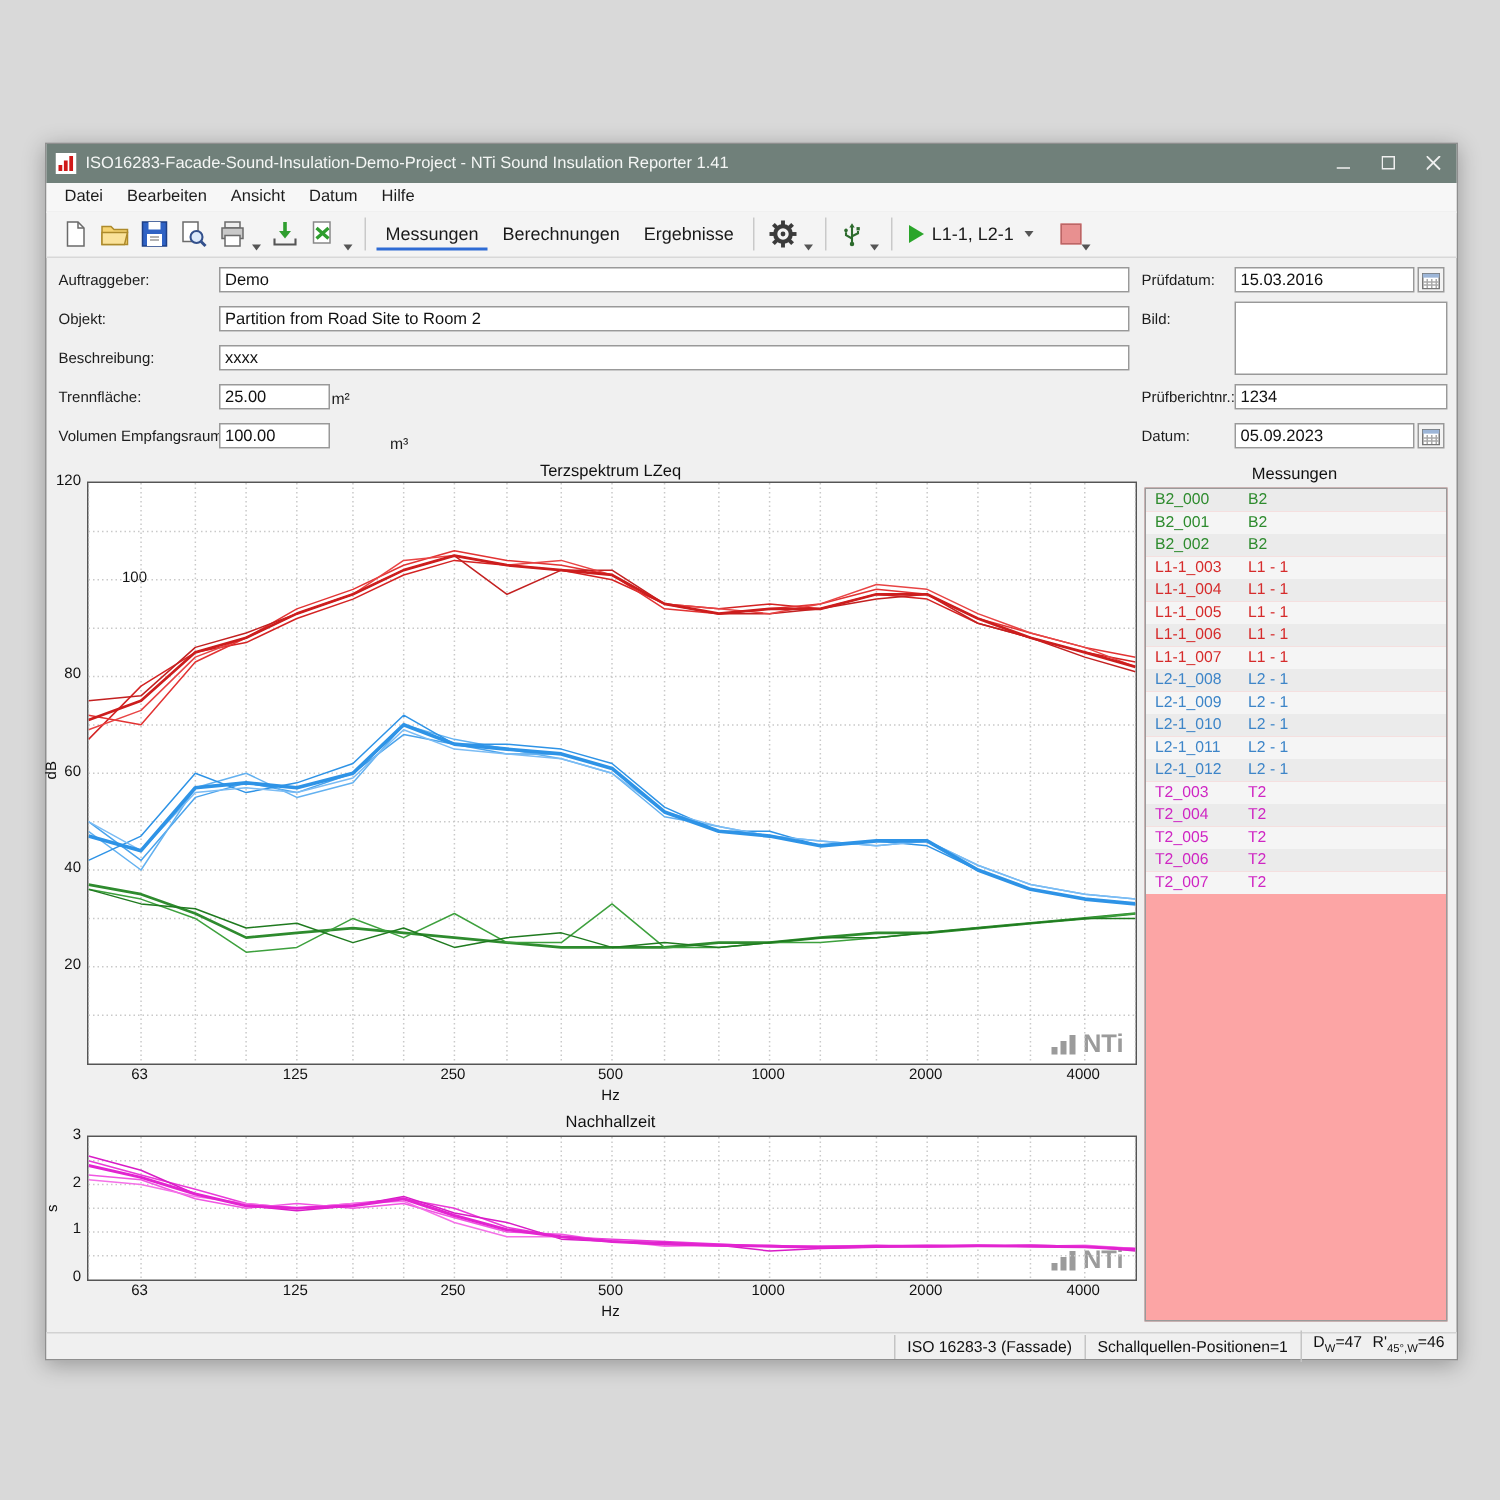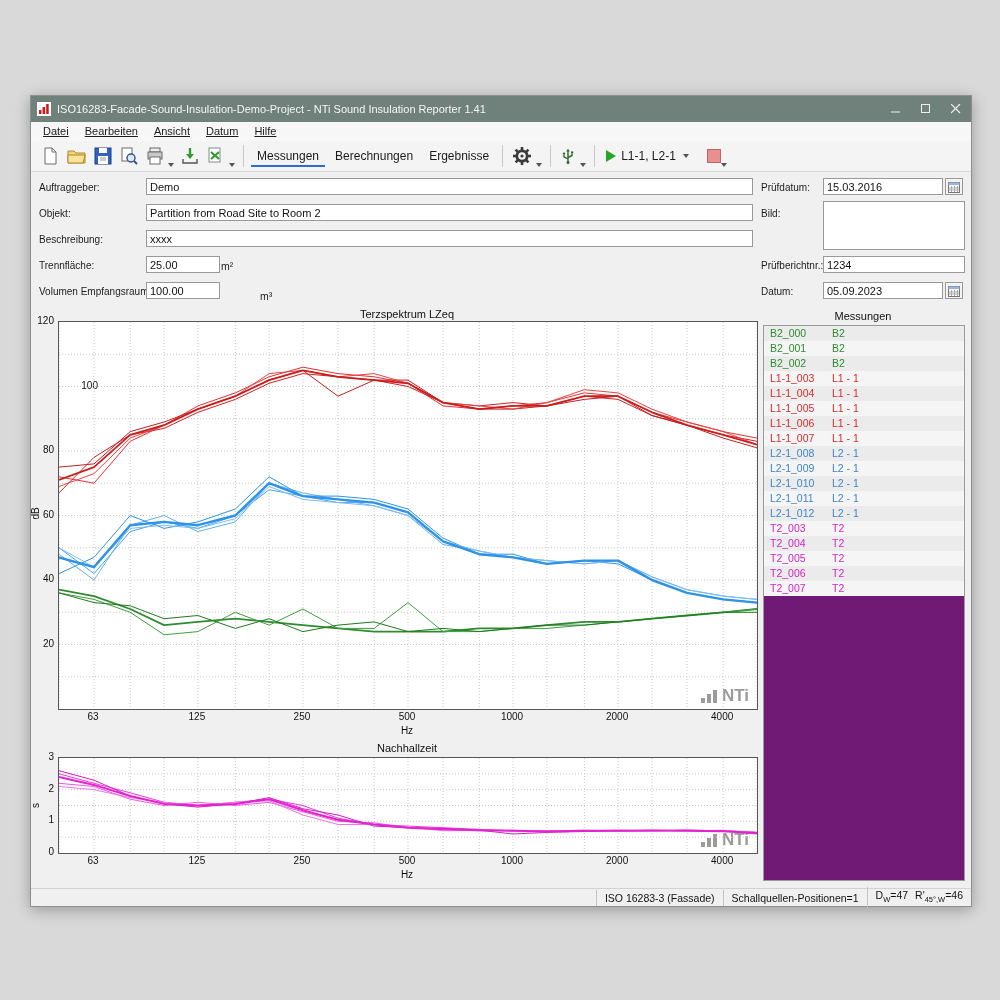--- a/index.html
+++ b/index.html
@@ -7,21 +7,21 @@
   .canvas{position:relative;width:1000px;height:1000px;background:#d9d9d9;overflow:hidden;}
   .window{position:absolute;left:30px;top:95px;width:940px;height:810px;background:#f0f0f0;border:1px solid #8f8f8f;box-shadow:0 3px 14px rgba(0,0,0,.3);}
   
   .titlebar{position:absolute;left:0;top:0;right:0;height:26px;background:#70807a;display:flex;align-items:center;padding-left:6px;box-sizing:border-box;}
   .appicon{width:14px;height:14px;margin-right:6px;display:inline-flex;}
   .wtitle{font-size:11px;color:#f4f6f5;white-space:nowrap;overflow:hidden;}
   .wcontrols{margin-left:auto;display:flex;height:26px;}
   .wbtn{width:30px;height:26px;display:flex;align-items:center;justify-content:center;cursor:default;}
   
   .menubar{position:absolute;left:0;top:26px;right:0;height:19px;background:#f7f7f7;border-bottom:1px solid #e4e4e4;display:flex;align-items:center;padding-left:4px;font-size:11px;color:#1c1c1c;}
-  .mitem{padding:0 8px;line-height:19px;text-decoration:underline;}
+  .mitem{padding:0 8px;line-height:19px;}
   
   .toolbar{position:absolute;left:0;top:45px;right:0;height:30px;background:#f4f4f4;border-bottom:1px solid #d8d8d8;display:flex;align-items:center;padding-left:6px;}
   .tbtn{background:none;border:none;padding:2px 3px;margin:0 1px;display:inline-flex;align-items:center;}
   .vsep{width:1px;height:22px;background:#c9c9c9;margin:0 5px;}
   .chev{width:0;height:0;border-left:3px solid transparent;border-right:3px solid transparent;border-top:4px solid #555;align-self:flex-end;margin:0 3px 4px 0;}
   .tab{font-size:12px;color:#1a1a1a;padding:3px 6px 2px 6px;margin:0 2px;border-bottom:2px solid transparent;}
   .tab.active{border-bottom:2px solid #2e6bd4;}
   .play-tri{width:0;height:0;border-left:10px solid #2aa52a;border-top:6px solid transparent;border-bottom:6px solid transparent;margin:0 5px 0 6px;}
   .sel-label{font-size:12px;color:#1a1a1a;margin-right:5px;}
   .chev-inline{width:0;height:0;border-left:3px solid transparent;border-right:3px solid transparent;border-top:4px solid #555;margin:0 10px 0 2px;}
@@ -40,21 +40,21 @@
   .plot svg{display:block;position:relative;z-index:2;}
   .grid{stroke:#c9c9c9;stroke-width:1;stroke-dasharray:1,2;}
   .ytick{position:absolute;width:24px;text-align:right;font-size:10px;color:#111;}
   .xtick{position:absolute;width:40px;text-align:center;font-size:10px;color:#111;}
   .wm{position:absolute;right:8px;bottom:6px;display:flex;align-items:flex-end;gap:2px;z-index:1;}
   .wmb{width:4px;background:#9b9b9b;display:inline-block;}
   .wm .b1{height:5px;}.wm .b2{height:9px;}.wm .b3{height:13px;}
   .wmt{font-size:17px;font-weight:bold;color:#9b9b9b;line-height:14px;margin-left:3px;}
   
   .meas-title{position:absolute;text-align:center;font-size:11px;color:#111;}
-  .meas-box{position:absolute;border:1px solid #9a9a9a;background:#701a75;overflow:hidden;}
+  .meas-box{position:absolute;border:1px solid #9a9a9a;background:#fca5a5;overflow:hidden;}
   .mrow{display:flex;height:15px;line-height:15px;font-size:10.5px;}
   .mrow:nth-of-type(odd){background:#ebebeb;}
   .mrow:nth-of-type(even){background:#f5f5f5;}
   .mid{width:62px;padding-left:6px;}
   .mtype{flex:1;}
   .green{color:#2e8b2e;}.red{color:#d62b2b;}.blue{color:#3d85c8;}.magenta{color:#cf25c3;}
   
   .statusbar{position:absolute;left:0;right:0;bottom:0;height:17px;background:#f0f0f0;border-top:1px solid #d2d2d2;display:flex;justify-content:flex-end;align-items:center;font-size:10.5px;color:#111;}
   .sseg{border-left:1px solid #c4c4c4;padding:0 8px;line-height:16px;white-space:nowrap;}
   .sseg sub{font-size:7.5px;}

